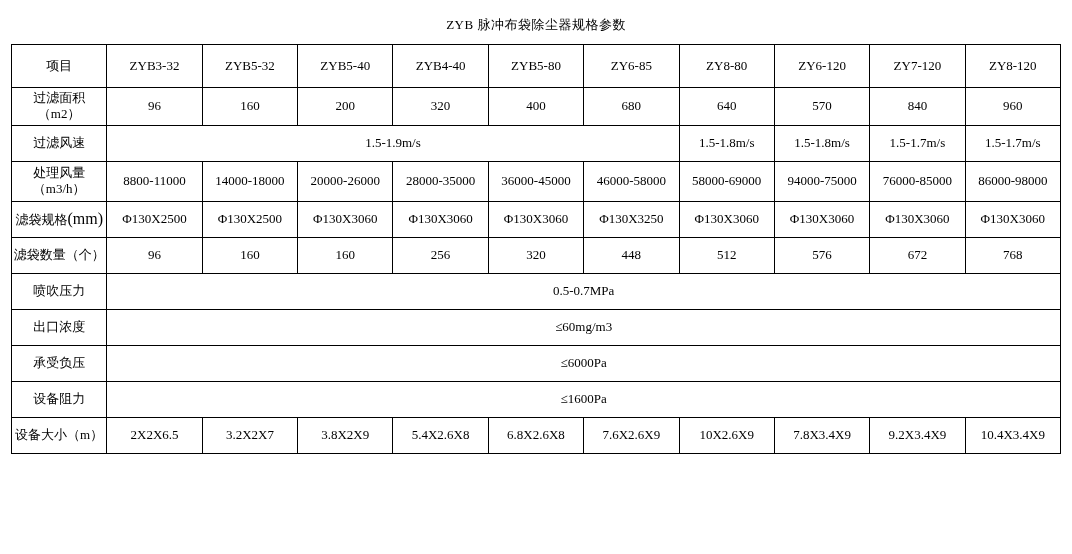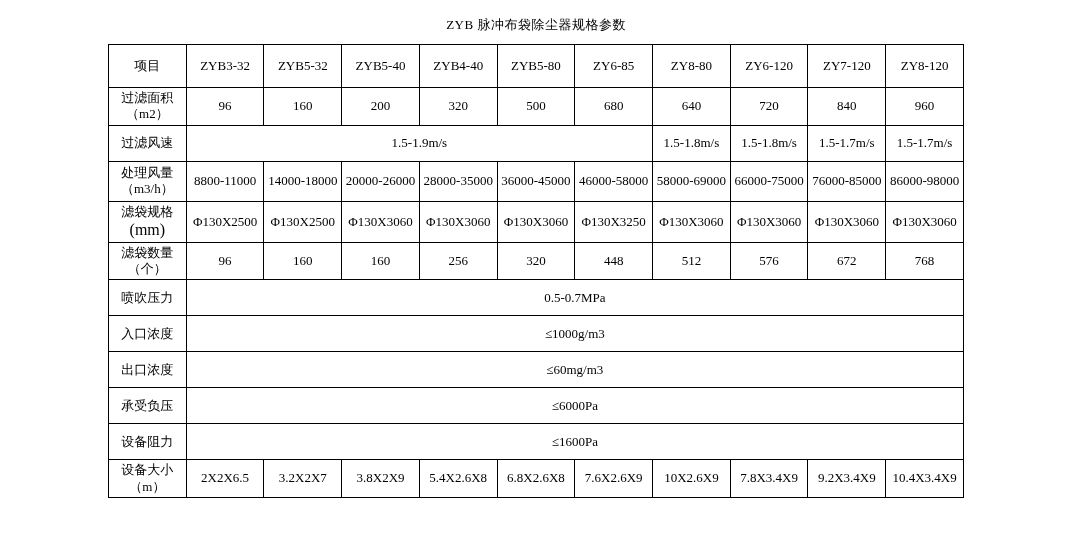--- a/index.html
+++ b/index.html
@@ -16,21 +16,21 @@
   }
   .page {
     width: 1072px;
     height: 554px;
     box-sizing: border-box;
     padding: 0;
   }
   table.spec {
     border-collapse: collapse;
     table-layout: fixed;
-    width: 856px;
+    width: 1050px;
     margin: 5px auto 0 auto;
     border: 1px solid #000;
   }
   table.spec td {
     border: 1px solid #000;
     text-align: center;
     vertical-align: middle;
     padding: 2px 1px;
     font-size: 13px;
     line-height: 1.25;
@@ -88,24 +88,24 @@
         <td class="hdr">ZY7-120</td>
         <td class="hdr">ZY8-120</td>
       </tr>
 
       <tr class="r-std">
         <td class="row-head label">过滤面积（m2）</td>
         <td>96</td>
         <td>160</td>
         <td>200</td>
         <td>320</td>
-        <td>500</td>
+        <td>400</td>
         <td>680</td>
         <td>640</td>
-        <td>720</td>
+        <td>570</td>
         <td>840</td>
         <td>960</td>
       </tr>
 
       <tr class="r-std">
         <td class="row-head label">过滤风速</td>
         <td colspan="6">1.5-1.9m/s</td>
         <td class="small nowrap">1.5-1.8m/s</td>
         <td class="small nowrap">1.5-1.8m/s</td>
         <td class="small nowrap">1.5-1.7m/s</td>
@@ -117,21 +117,21 @@
           <span>处理风量</span><br>
           <span>（m3/h）</span>
         </td>
         <td class="small">8800-11000</td>
         <td class="small">14000-18000</td>
         <td class="small">20000-26000</td>
         <td class="small">28000-35000</td>
         <td class="small">36000-45000</td>
         <td class="small">46000-58000</td>
         <td class="small">58000-69000</td>
-        <td class="small">66000-75000</td>
+        <td class="small">94000-75000</td>
         <td class="small">76000-85000</td>
         <td class="small">86000-98000</td>
       </tr>
 
       <tr class="r-std">
         <td class="row-head label">
           <span>滤袋规格</span><span class="unit">(mm)</span>
         </td>
         <td class="small">Φ130X2500</td>
         <td class="small">Φ130X2500</td>
@@ -157,24 +157,20 @@
         <td>576</td>
         <td>672</td>
         <td>768</td>
       </tr>
 
       <tr class="r-std">
         <td class="row-head label">喷吹压力</td>
         <td colspan="10">0.5-0.7MPa</td>
       </tr>
 
-      <tr class="r-std">
-        <td class="row-head label">入口浓度</td>
-        <td colspan="10">≤1000g/m3</td>
-      </tr>
 
       <tr class="r-std">
         <td class="row-head label">出口浓度</td>
         <td colspan="10">≤60mg/m3</td>
       </tr>
 
       <tr class="r-std">
         <td class="row-head label">承受负压</td>
         <td colspan="10">≤6000Pa</td>
       </tr>

